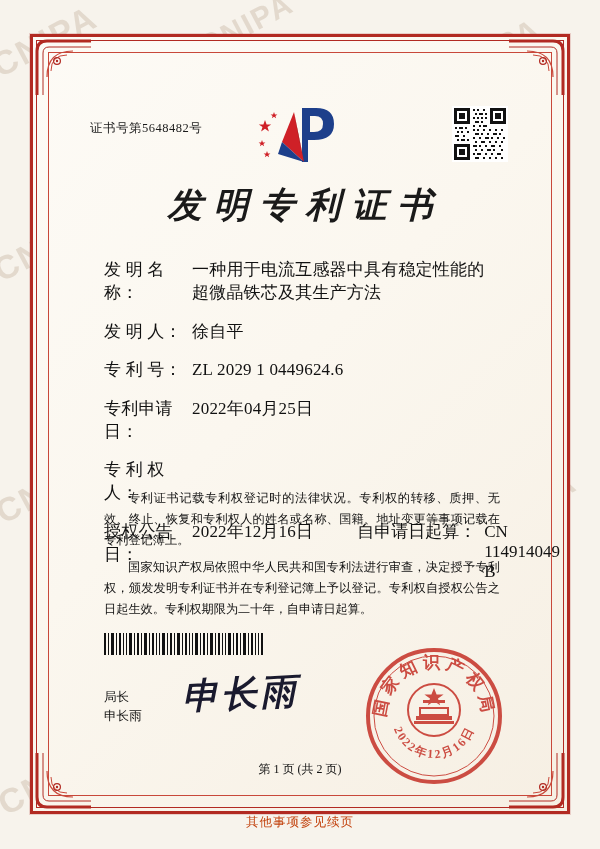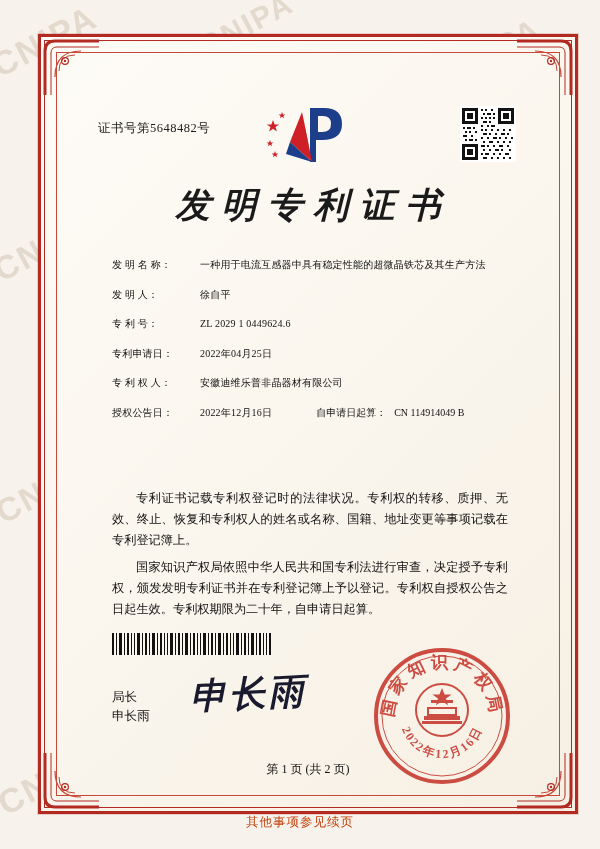--- a/index.html
+++ b/index.html
@@ -20,21 +20,20 @@
     letter-spacing:2px;
     white-space:nowrap;
   }
   
   .cert{
     position:absolute;
     left:30px;top:34px;width:540px;height:780px;
     z-index:2;
     background:linear-gradient(135deg,#fdfbf6 0%,#fbf7ef 45%,#f6efe3 100%);
     box-shadow:0 0 0 1px rgba(170,40,40,.18);
-    margin-left:8px;
   }
   .frame-outer{
     position:absolute;inset:0;
     border:3px solid #b22a22;
   }
   .frame-mid{
     position:absolute;inset:6px;
     border:1px solid #b22a22;
   }
   .frame-inner{
@@ -68,21 +67,21 @@
     font-size:35px;
     letter-spacing:11px;
     color:#1a1a1a;
     font-family:"Liberation Serif", serif;
     font-weight:bold;
     text-indent:11px;
     font-style:italic;
   }
   .fields{
     position:absolute;left:50px;right:46px;top:200px;
-    font-size:10px;color:#111;
+    font-size:17px;color:#111;
   }
   .row{display:flex;align-items:baseline;margin-bottom:15.5px;}
   .lbl{width:88px;flex:0 0 88px;letter-spacing:.2px;}
   .val{flex:1;letter-spacing:.2px;}
   .row.pair .val{flex:0 0 auto;}
   .row.pair .lbl2{margin-left:44px;flex:0 0 auto;}
   .row.pair .val2{margin-left:8px;}
 
   .para{
     position:absolute;left:50px;right:46px;top:430px;
@@ -295,21 +294,20 @@
       <div class="row">
         <span class="lbl">专 利 号：</span>
         <span class="val">ZL 2029 1 0449624.6</span>
       </div>
       <div class="row">
         <span class="lbl">专利申请日：</span>
         <span class="val">2022年04月25日</span>
       </div>
       <div class="row">
         <span class="lbl">专 利 权 人：</span>
-        <span class="val">安徽迪维乐普非晶器材有限公司</span>
       </div>
       <div class="row pair">
         <span class="lbl">授权公告日：</span>
         <span class="val">2022年12月16日</span>
         <span class="lbl2">自申请日起算：</span>
         <span class="val2">CN 114914049 B</span>
       </div>
     </div>
 
     <div class="para">

